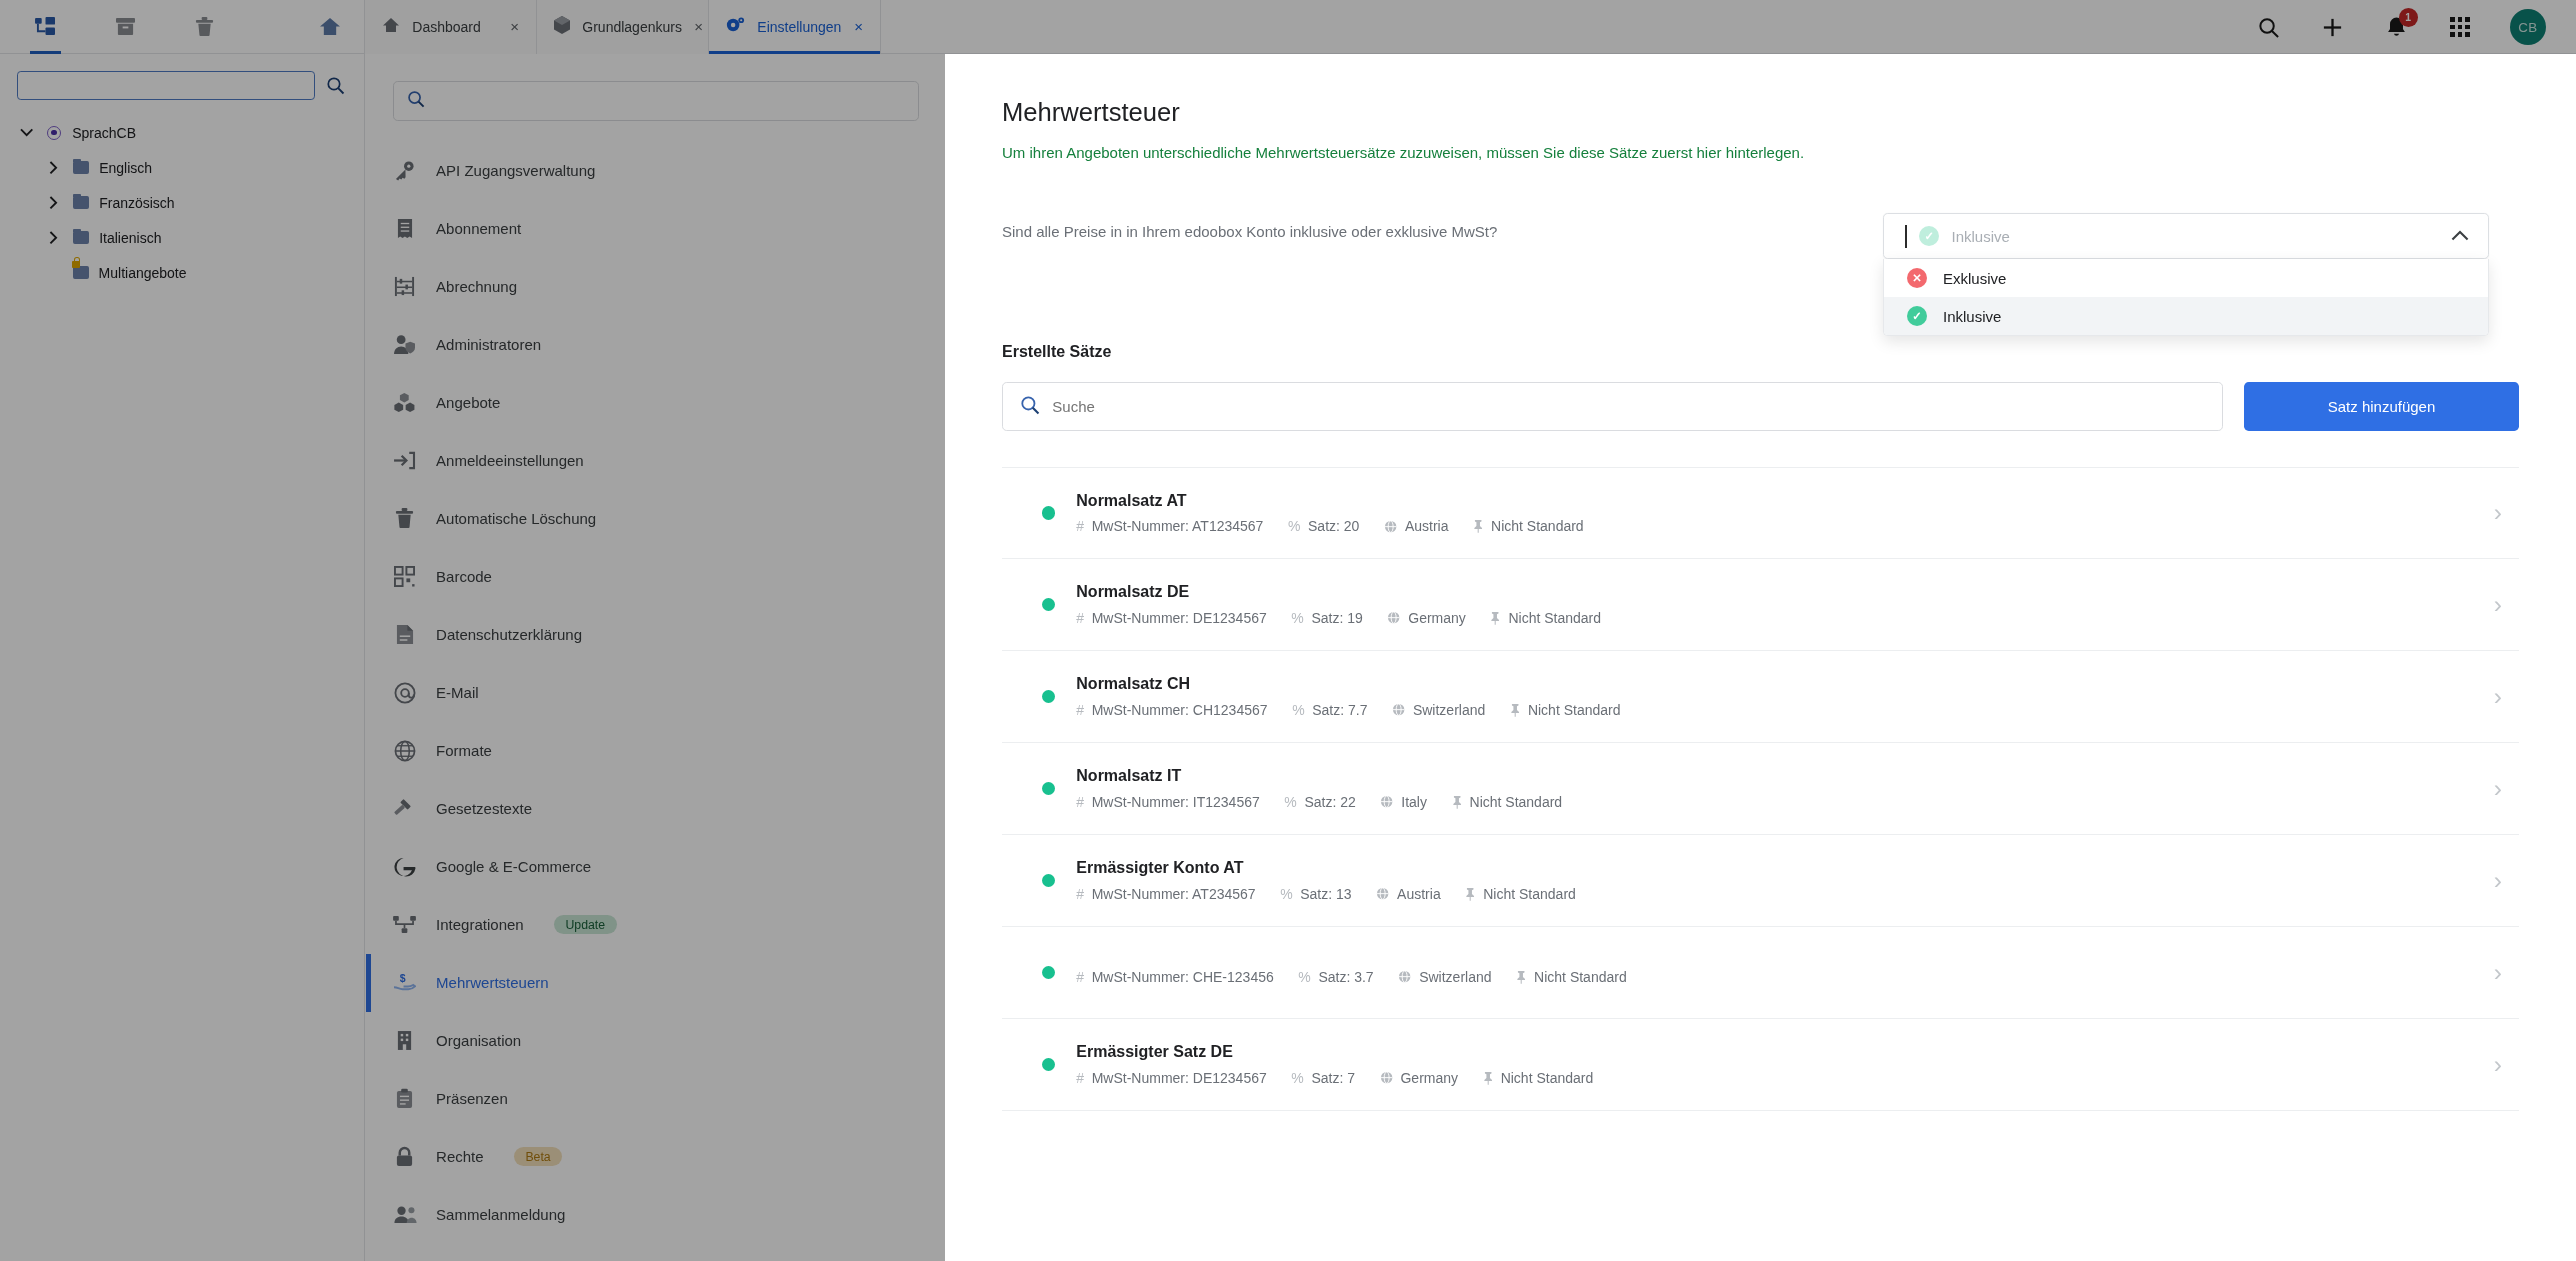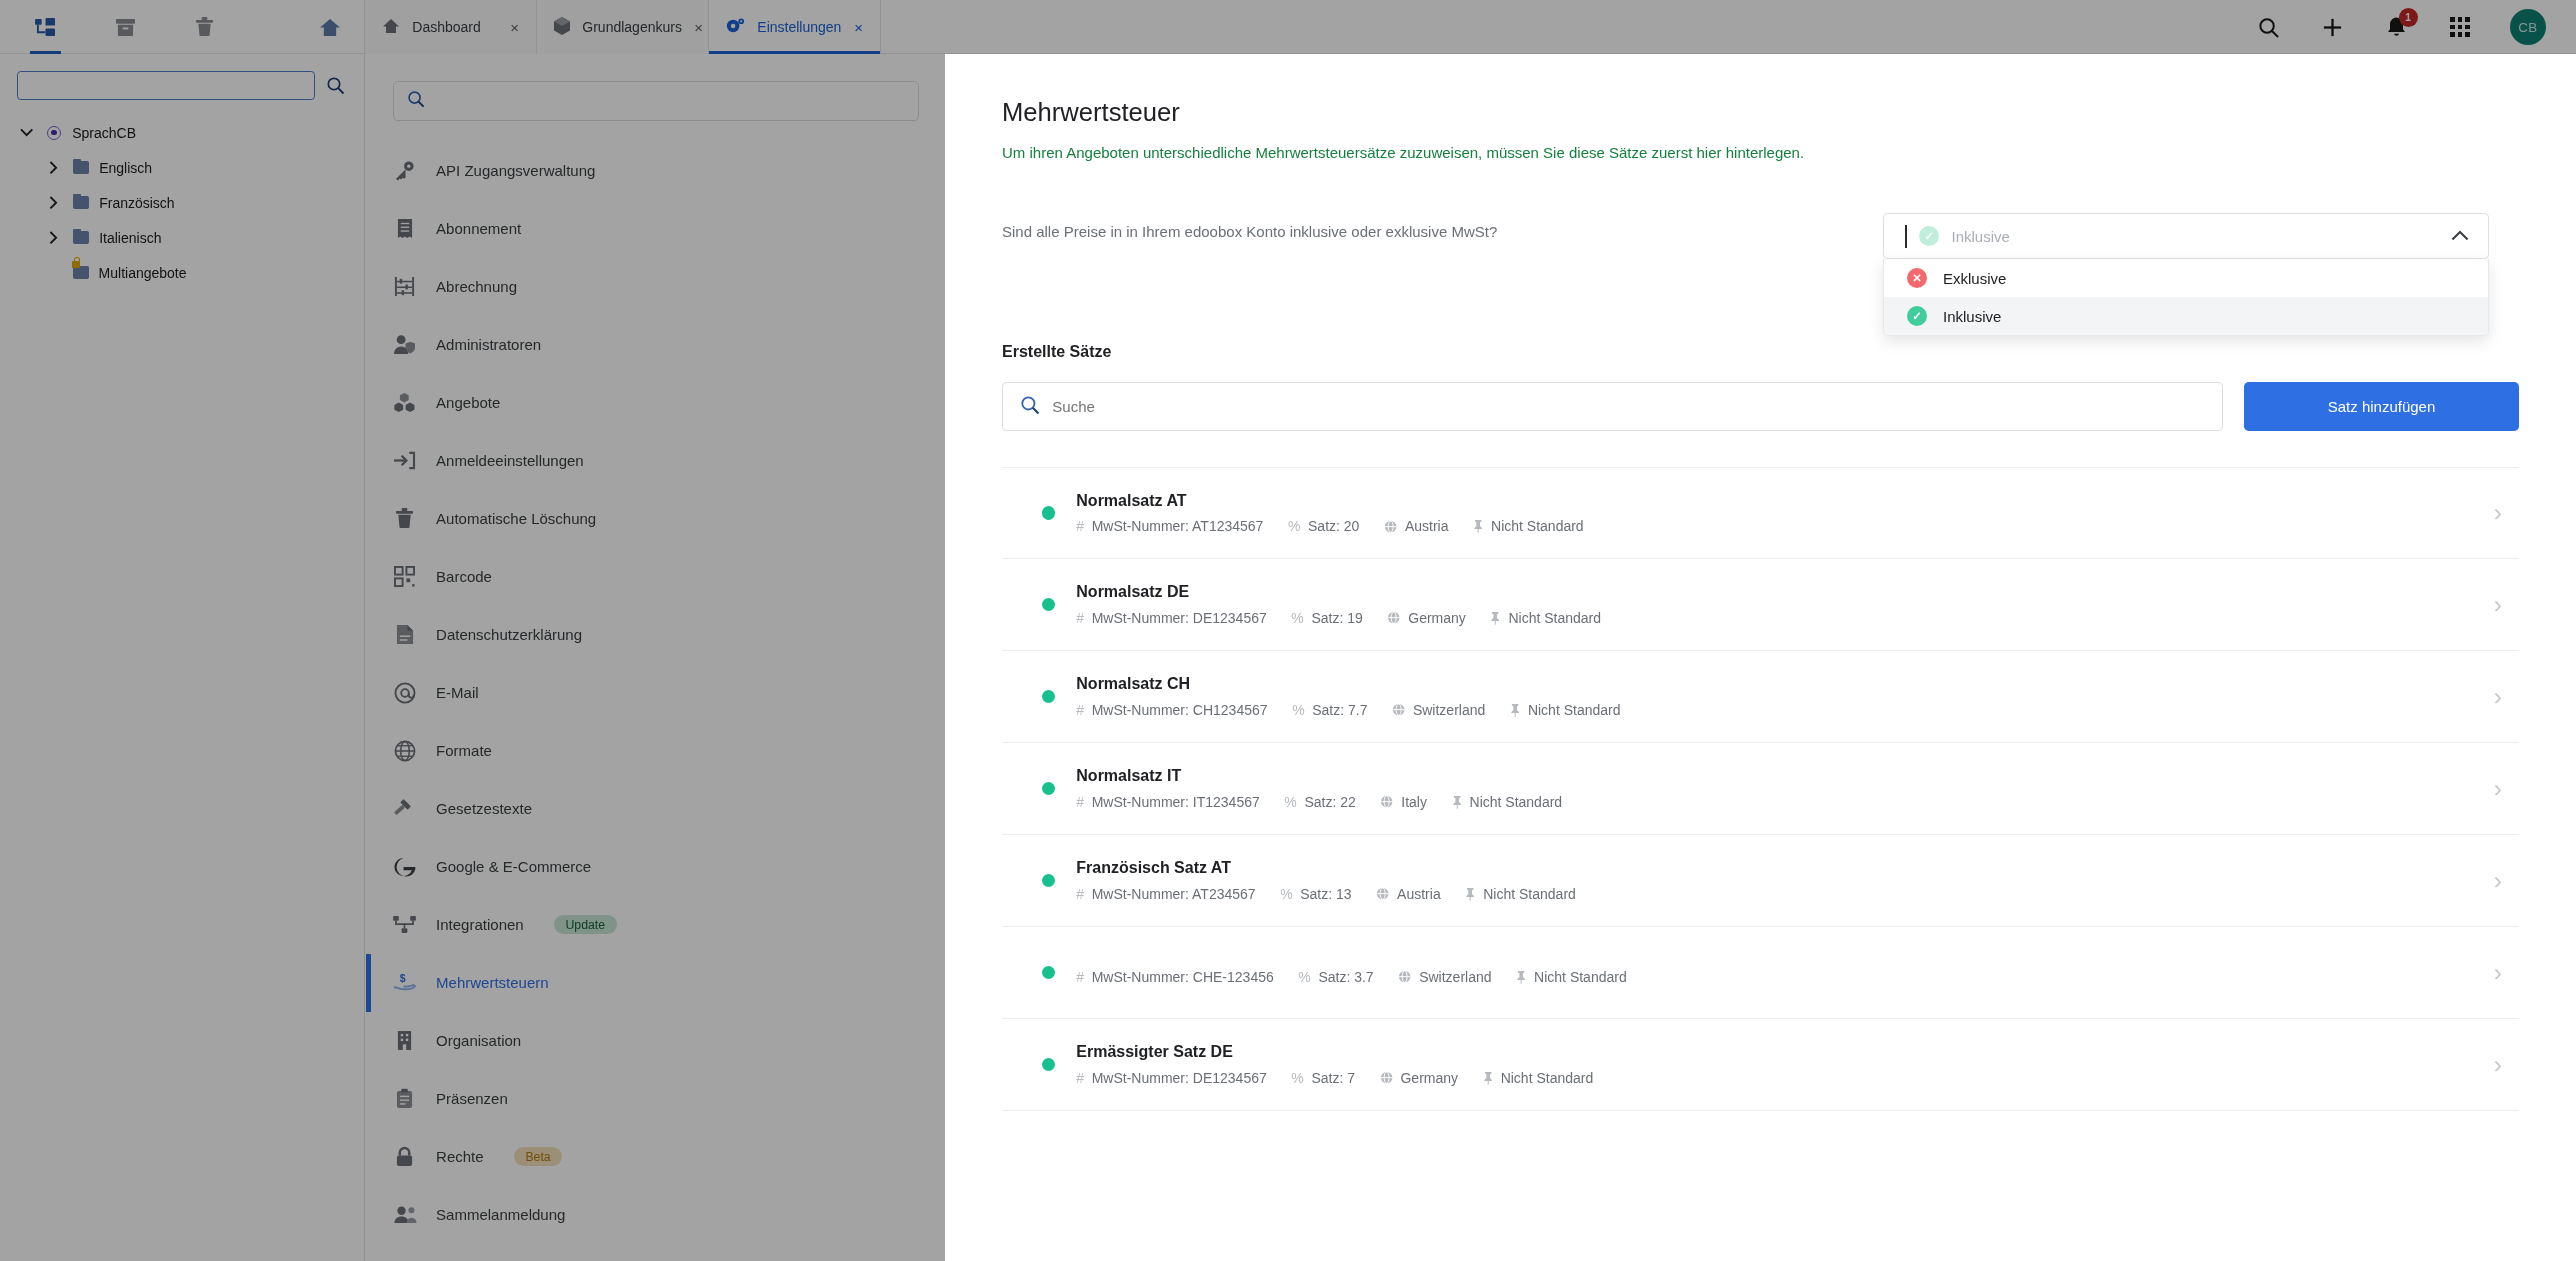--- a/index.html
+++ b/index.html
@@ -8,21 +8,21 @@
     font-family: "Liberation Sans", sans-serif;
     background: #ffffff;
     overflow: hidden;
   }
   .app { position: relative; width: 2576px; height: 1261px; background:#fff; }
 
   
   .topbar {
     position: absolute; top:0; left:0; width:2576px; height:54px;
     background:#ffffff; border-bottom:0.9px solid #e3e5e8;
-    display:flex; align-items:flex-start;
+    display:flex; align-items:center;
   }
   .tool-cluster {
     width:365px; display:flex; align-items:center; justify-content:flex-start;
     padding-left:28px; gap:45px; border-right:0.9px solid #e3e5e8;
   }
   .tool-btn {
     width:44px; height:54px; display:flex; align-items:center; justify-content:center;
     position:relative; cursor:pointer;
   }
   .tool-btn.active::after{
@@ -808,21 +808,21 @@
                 <span>Nicht Standard</span>
               </span>
           </div>
         </div>
         <span class="row-chevron">›</span>
       </div>
 
       <div class="rate-row">
         <span class="dot"></span>
         <div class="rate-body">
-          <div class="rate-name">Französisch Satz AT</div>
+          <div class="rate-name">Ermässigter Konto AT</div>
           <div class="rate-meta">
             <span class="meta">
                 <span class="mi">#</span>
                 <span>MwSt-Nummer: AT234567</span>
               </span>
             <span class="meta">
                 <span class="mi">%</span>
                 <span>Satz: 13</span>
               </span>
             <span class="meta">

